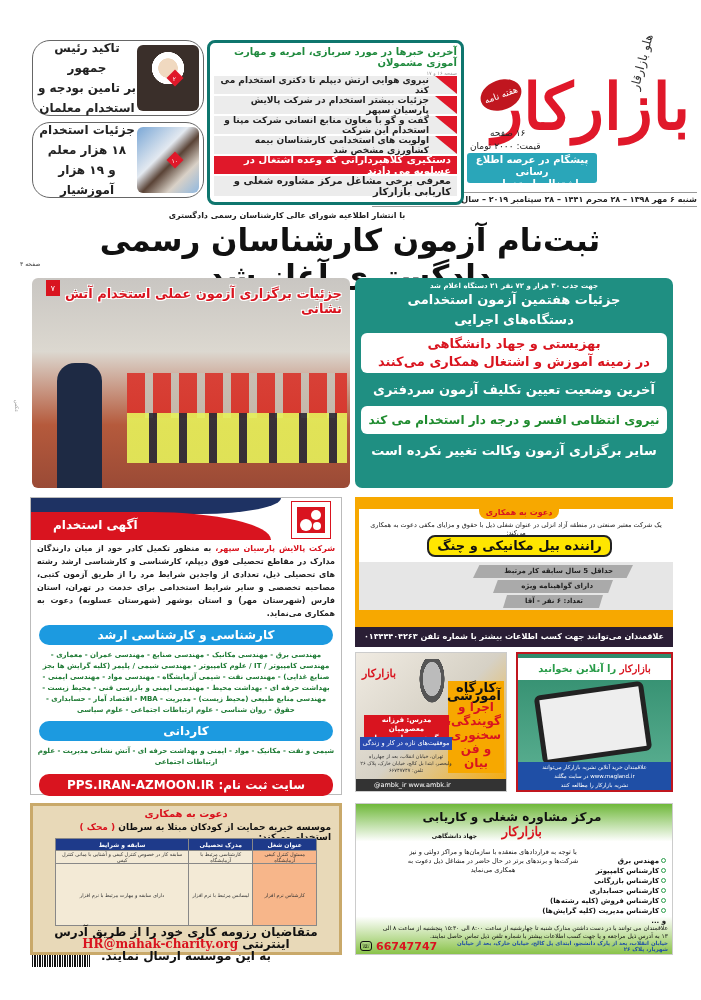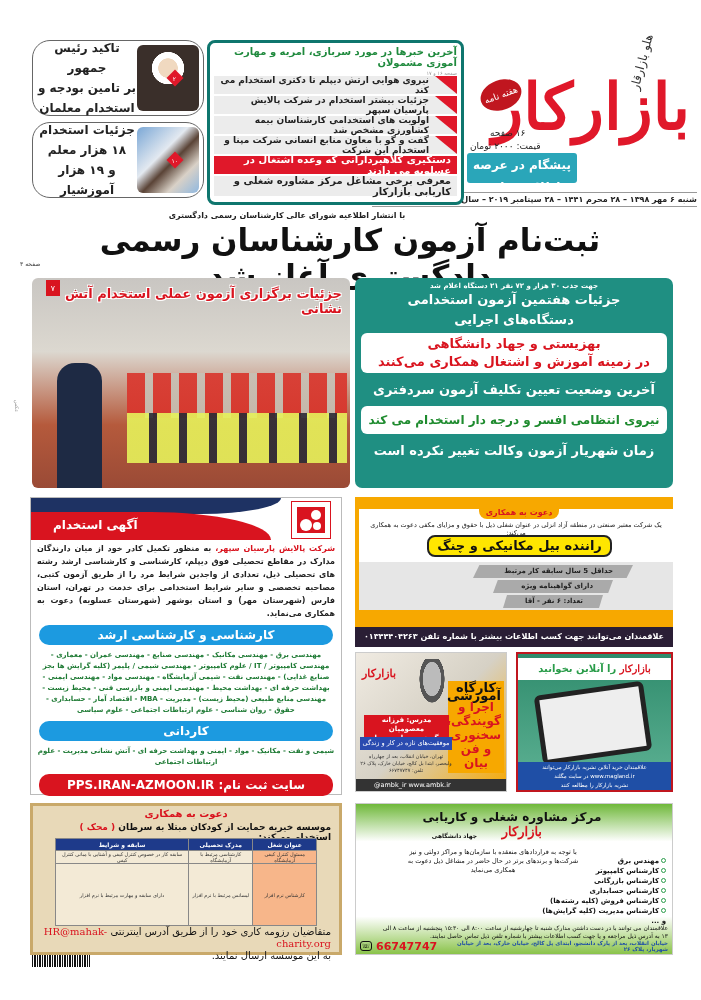--- a/index.html
+++ b/index.html
@@ -6,21 +6,21 @@
   body { width: 701px; height: 1000px; background: #fff; font-family: "DejaVu Sans", sans-serif; position: relative; overflow: hidden; direction: rtl; }
   .abs { position: absolute; }
 
   
   .logo-main { left: 565px; top: 55px; width: 125px; height: 120px; }
   .logo-text { position: absolute; right: 0; top: 20px; font-size: 64px; font-weight: bold; color: #e0182a; font-family: "DejaVu Serif", serif; line-height: 1; letter-spacing: -4px; }
   .logo-sub { position: absolute; right: 20px; top: 0; font-size: 12px; color: #333; font-family: "DejaVu Serif", serif; transform: rotate(-75deg); }
   .weekly { left: 480px; top: 80px; width: 42px; height: 30px; background: #c0161f; color: #fff; border-radius: 50%; font-size: 9px; display:flex; align-items:center; justify-content:center; transform: rotate(-20deg); }
   .pages { left: 490px; top: 128px; font-size: 9px; color: #222; }
   .price { left: 470px; top: 141px; font-size: 9px; color: #222; }
-  .tagline { left: 467px; top: 153px; width: 110px; height: 30px; background: #2aa6b9; color: #fff; border-radius: 3px; font-size: 12px; font-weight: bold; text-align: center; line-height: 22px; padding-top: 1px; }
+  .tagline { left: 467px; top: 153px; width: 130px; height: 30px; background: #2aa6b9; color: #fff; border-radius: 3px; font-size: 10px; font-weight: bold; text-align: center; line-height: 12px; padding-top: 1px; }
   .dateline { left: 372px; top: 192px; width: 325px; border-top: 1px solid #999; border-bottom: 1px solid #999; font-size: 8px; font-weight: bold; color: #222; padding: 2px 0; text-align: right; }
 
   
   .newsbox { left: 207px; top: 40px; width: 257px; height: 165px; border: 3px solid #0f766e; border-radius: 8px; background: #fff; padding: 3px 4px; }
   .news-title { font-size: 10px; font-weight: bold; color: #1f8a3d; text-align: right; margin-bottom: 2px; }
   .news-page { font-size: 5px; color: #999; text-align: right; }
   .news-row { height: 18px; background: #ececec; margin-bottom: 2px; font-size: 9px; font-weight: bold; color: #222; display: flex; align-items: center; justify-content: flex-start; padding-right: 28px; position: relative; }
   .news-row .tri { position: absolute; right: 0; top: 0; width: 0; height: 0; border-top: 18px solid #e0182a; border-left: 22px solid transparent; }
   .news-row.red { background: #e0182a; color: #fff; padding-right: 6px; font-size: 10px; }
   .news-row.grey { background: #ececec; padding-right: 6px; font-size: 10px; height: 20px; }
@@ -93,21 +93,21 @@
 
   
   .adbox5 { left: 30px; top: 803px; width: 312px; height: 152px; background: #e8d9b8; border: 3px solid #c9a96a; }
   .ad5-t1 { position: absolute; top: 2px; left: 0; right: 0; text-align: center; font-size: 10px; font-weight: bold; color: #d9141f; }
   .ad5-t2 { position: absolute; top: 16px; right: 8px; left: 8px; text-align: right; font-size: 9px; font-weight: bold; color: #111; }
   .ad5-t2 .r { color: #d9141f; text-align: center; }
   .ad5-table { position: absolute; top: 32px; left: 22px; right: 22px; border-collapse: collapse; font-size: 5px; width: 262px; }
   .ad5-table th { background: #1e3a8a; color: #fff; font-size: 6px; height: 12px; border: 1px solid #888; }
   .ad5-table td { border: 1px solid #888; background: #f3ead6; color: #333; text-align: center; height: 8px; }
   .ad5-table td.org { background: #f7b68a; }
-  .ad5-foot { position: absolute; top: 120px; left: 8px; right: 8px; font-size: 10px; font-weight: normal; color: #111; line-height: 12px; }
+  .ad5-foot { position: absolute; top: 120px; left: 8px; right: 8px; text-align: center; font-size: 12px; font-weight: bold; color: #111; line-height: 12px; }
   .ad5-foot .mail { color: #d9141f; direction: ltr; font-family: "DejaVu Serif", serif; }
 
   
   .adbox6 { left: 355px; top: 803px; width: 318px; height: 152px; background: linear-gradient(180deg, #6fb83a 0%, #fff 25%, #fff 75%, #8ac34a 100%); border: 1px solid #ccc; }
   .ad6-title { position: absolute; top: 6px; left: 60px; right: 64px; text-align: center; font-size: 12px; font-weight: bold; color: #111; }
   .ad6-brand { position: absolute; top: 20px; right: 130px; font-size: 13px; color: #d9141f; font-family: "DejaVu Serif", serif; font-weight: bold; }
   .ad6-jahad { position: absolute; top: 28px; right: 195px; font-size: 6px; font-weight: bold; color: #111; }
   .ad6-intro { position: absolute; top: 44px; left: 42px; width: 190px; font-size: 6.5px; color: #111; text-align: center; line-height: 9px; }
   .ad6-list { position: absolute; top: 52px; right: 6px; width: 130px; font-size: 7px; font-weight: bold; color: #111; line-height: 10px; text-align: right; }
   .ad6-list .o { display: inline-block; width: 5px; height: 5px; border: 1px solid #2a9c4a; border-radius: 50%; margin-left: 2px; }
@@ -141,25 +141,25 @@
   <div class="news-row">
       <span class="tri"></span>
       <span>نیروی هوایی ارتش دیپلم تا دکتری استخدام می کند</span>
     </div>
   <div class="news-row">
       <span class="tri"></span>
       <span>جزئیات بیشتر استخدام در شرکت پالایش پارسیان سپهر</span>
     </div>
   <div class="news-row">
       <span class="tri"></span>
-      <span>اولویت های استخدامی کارشناسان بیمه کشاورزی مشخص شد</span>
+      <span>گفت و گو با معاون منابع انسانی شرکت مپنا و استخدام این شرکت</span>
     </div>
   <div class="news-row">
       <span class="tri"></span>
-      <span>گفت و گو با معاون منابع انسانی شرکت مپنا و استخدام این شرکت</span>
+      <span>اولویت های استخدامی کارشناسان بیمه کشاورزی مشخص شد</span>
     </div>
   <div class="news-row red">دستگیری کلاهبردارانی که وعده اشتغال در عسلویه می دادند</div>
   <div class="news-row grey">معرفی برخی مشاغل مرکز مشاوره شغلی و کاریابی بازارکار</div>
 </div>
 
 <div class="abs teaser" style="top:40px;height:76px;">
   <div class="img" style="background: radial-gradient(circle at 50% 35%, #f0d9c0 0 18%, #fff 19% 30%, #3a2f2a 31% 100%);"></div>
   <div class="txt">
     <div>تاکید رئیس جمهور</div>
     <div>بر تامین بودجه و</div>
@@ -188,21 +188,21 @@
 <div class="abs tealbox">
   <div class="tb-kicker">جهت جذب ۳۰ هزار و ۷۲ نفر ۲۱ دستگاه اعلام شد</div>
   <div class="tb-title">جزئیات هفتمین آزمون استخدامی</div>
   <div class="tb-title"><span>دستگاه‌های اجرایی</span></div>
   <div class="tb-white">
     <div>بهزیستی و جهاد دانشگاهی</div>
     <div>در زمینه آموزش و اشتغال همکاری می‌کنند</div>
   </div>
   <div class="tb-line"><span>آخرین وضعیت تعیین تکلیف آزمون سردفتری</span></div>
   <div class="tb-white green">نیروی انتظامی افسر و درجه دار استخدام می کند</div>
-  <div class="tb-line"><span>زمان شهریار آزمون وکالت تغییر نکرده است</span></div>
+  <div class="tb-line"><span>سایر برگزاری آزمون وکالت تغییر نکرده است</span></div>
 </div>
 
 <div class="abs photo">
   <div class="photo-num">۷</div>
   <div class="photo-title">جزئیات برگزاری آزمون عملی استخدام آتش نشانی</div>
   <div style="position:absolute;left:25px;top:85px;width:45px;height:125px;background:#1e2a44;border-radius:18px 18px 0 0;"></div>
   <div style="position:absolute;left:95px;top:95px;width:220px;height:45px;background:repeating-linear-gradient(90deg,#d9342b 0 18px,#c7c0b4 18px 26px);opacity:.9;"></div>
   <div style="position:absolute;left:95px;top:135px;width:220px;height:50px;background:repeating-linear-gradient(90deg,#e6f25a 0 22px,#2b2b36 22px 30px);opacity:.9;"></div>
 </div>
 <div class="abs credit">عکس</div>

